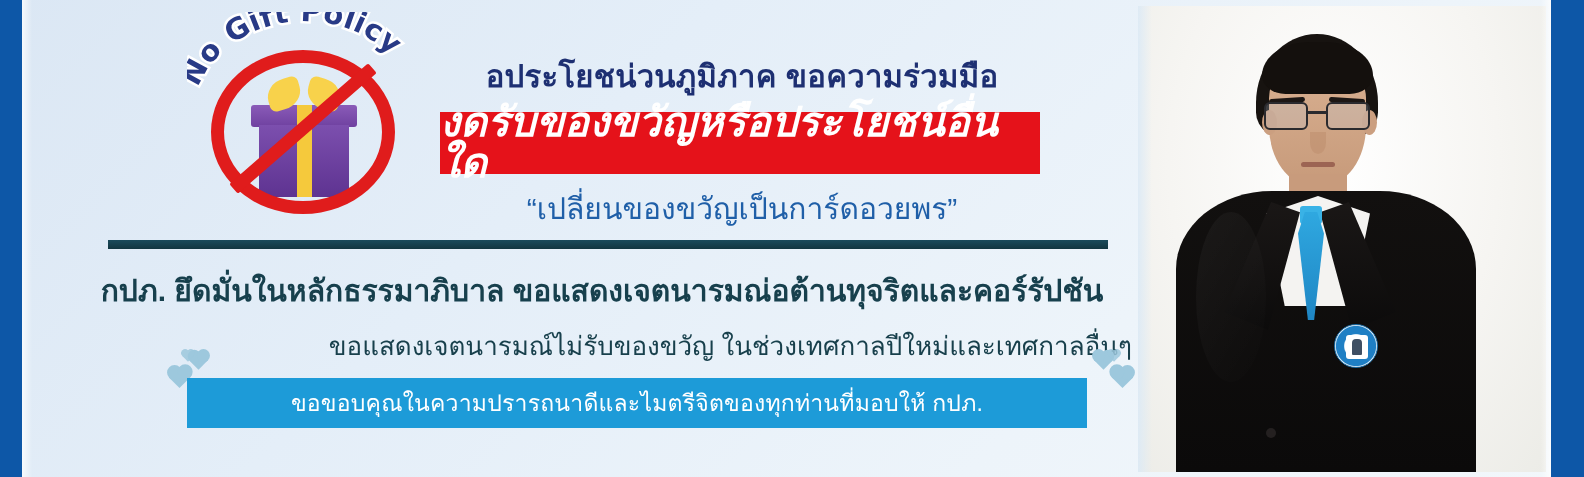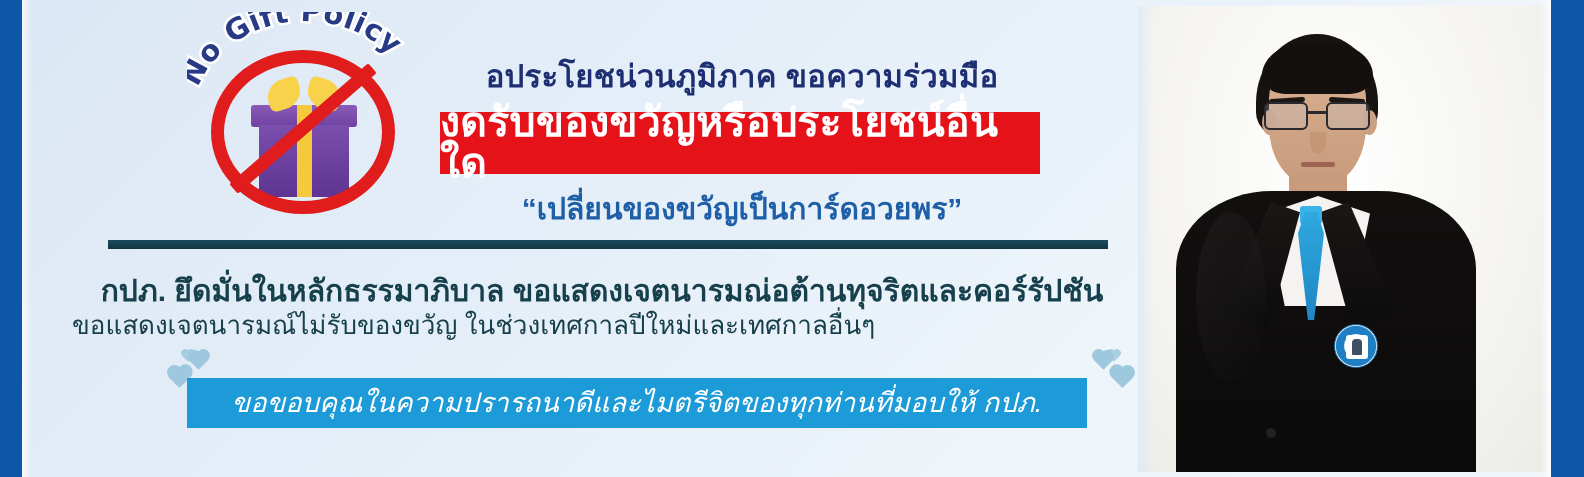--- a/index.html
+++ b/index.html
@@ -143,37 +143,38 @@
   .red-banner {
     position: absolute;
     left: 408px;
     top: 112px;
     width: 600px;
     height: 62px;
     background: #e5121a;
     display: flex;
     align-items: center;
     justify-content: flex-end;
+    font-style: italic;
   }
   .red-banner span {
     font-size: 41px;
     font-weight: bold;
     color: #ffffff;
     letter-spacing: .3px;
     line-height: 1;
   }
 
   .heading-quote {
     position: absolute;
     left: 390px;
     top: 190px;
     width: 640px;
     text-align: center;
     font-size: 30px;
-    font-weight: bold;
+    font-weight: normal;
     color: #1f5fa8;
     line-height: 1.25;
   }
 
   .divider {
     position: absolute;
     left: 76px;
     top: 240px;
     width: 1000px;
     height: 9px;
@@ -188,46 +189,45 @@
     text-align: center;
     font-size: 30px;
     font-weight: bold;
     color: #17404d;
     line-height: 1.25;
   }
 
   .heading-sub {
     position: absolute;
     left: 40px;
-    top: 309px;
+    top: 330px;
     width: 1060px;
-    text-align: left;
+    text-align: right;
     font-size: 26px;
     color: #18404c;
     line-height: 1.25;
   }
 
   
   .thanks-bar {
     position: absolute;
     left: 155px;
     top: 378px;
     width: 900px;
     height: 50px;
     background: #1d9bd8;
     display: flex;
     align-items: center;
     justify-content: center;
   }
   .thanks-bar span {
-    font-size: 27px;
+    font-size: 23px;
     color: #ffffff;
     letter-spacing: .2px;
     line-height: 1;
-    font-style: italic;
   }
 
   
   .hearts {
     position: absolute;
     width: 54px;
     height: 34px;
     pointer-events: none;
   }
   .hearts.left  { left: 138px; top: 350px; }

